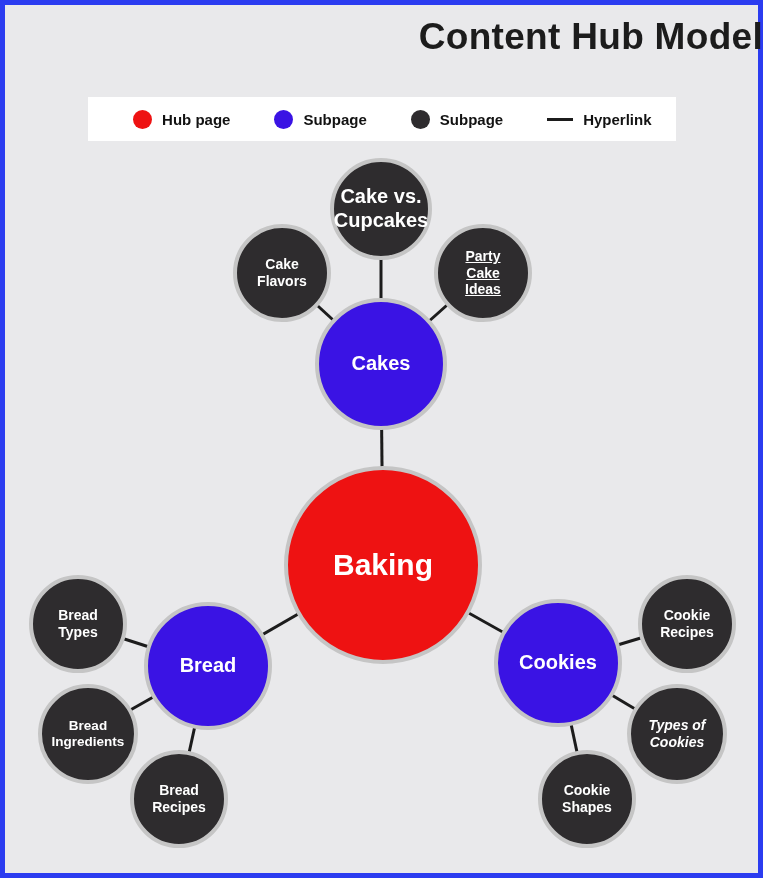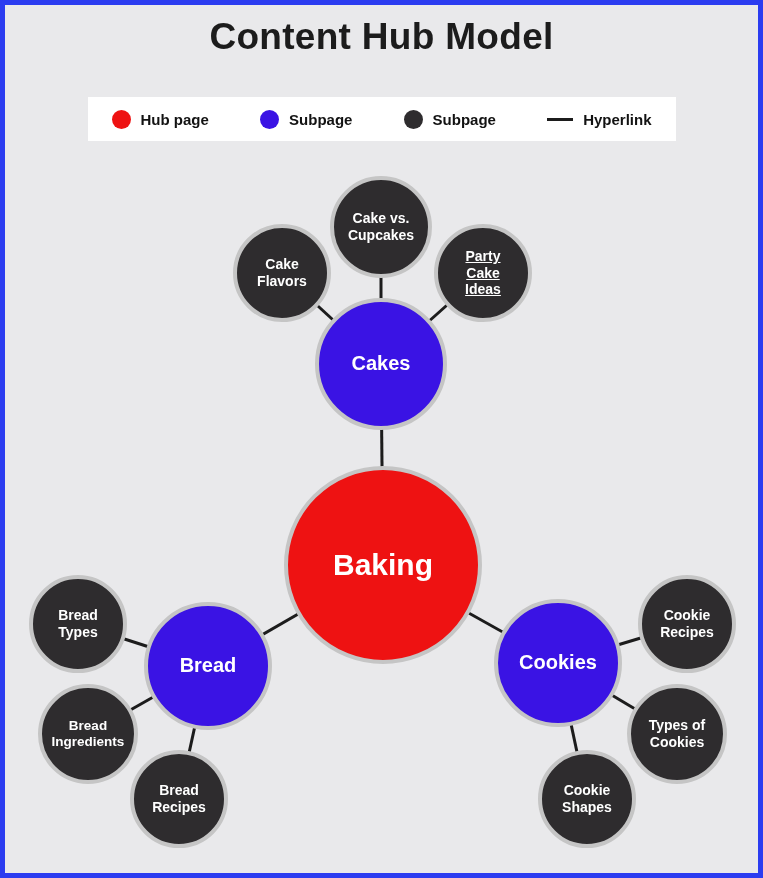--- a/index.html
+++ b/index.html
@@ -13,38 +13,38 @@
     background: var(--background, #e9e9eb);
     box-shadow: inset 0 0 0 5px var(--frame, #2b3cf0);
     overflow: hidden;
   }
 
   .title {
     position: absolute;
     top: 16px;
     left: 0;
     width: 100%;
-    text-align: center;
+    text-align: right;
     font-size: 37px;
     font-weight: 700;
     color: #1c1c1c;
     letter-spacing: 0.3px;
   }
 
   .legend {
     position: absolute;
     top: 97px;
     left: 50%;
     transform: translateX(-50%);
     width: 588px;
     height: 44px;
     background: var(--legend-bg, #ffffff);
     display: flex;
     align-items: center;
-    justify-content: space-between;
+    justify-content: flex-end;
     padding: 0 24px;
     gap: 44px;
   }
   .legend-item { display: flex; align-items: center; gap: 10px; }
   .legend-dot { width: 19px; height: 19px; border-radius: 50%; flex: 0 0 auto; }
   .legend-line { width: 26px; height: 3px; flex: 0 0 auto; }
   .legend-label { font-size: 15px; font-weight: 700; color: #121212; }
 
   .edges { position: absolute; left: 0; top: 0; width: 763px; height: 878px; }
   .edges line { stroke: var(--line, #1c1c1c); stroke-width: 3; }
@@ -115,21 +115,21 @@
       <div class="node node-subpage" style="left: 144px; top: 602px; width: 128px; height: 128px; font-size: 20px;">
         <span class="node-label">Bread</span>
       </div>
       <div class="node node-subpage" style="left: 494px; top: 599px; width: 128px; height: 128px; font-size: 20px;">
         <span class="node-label">Cookies</span>
       </div>
       <div class="node node-leaf" style="left: 233px; top: 224px; width: 98px; height: 98px; font-size: 14px;">
         <span class="node-label">Cake
 Flavors</span>
       </div>
-      <div class="node node-leaf" style="left: 330px; top: 176px; width: 102px; height: 102px; font-size: 14px;">
+      <div class="node node-leaf" style="left: 330px; top: 158px; width: 102px; height: 102px; font-size: 20px;">
         <span class="node-label">Cake vs.
 Cupcakes</span>
       </div>
       <div class="node node-leaf" style="left: 434px; top: 224px; width: 98px; height: 98px; font-size: 14px; text-decoration: underline;">
         <span class="node-label">Party
 Cake
 Ideas</span>
       </div>
       <div class="node node-leaf" style="left: 29px; top: 575px; width: 98px; height: 98px; font-size: 14px;">
         <span class="node-label">Bread
@@ -140,21 +140,21 @@
 Ingredients</span>
       </div>
       <div class="node node-leaf" style="left: 130px; top: 750px; width: 98px; height: 98px; font-size: 14px;">
         <span class="node-label">Bread
 Recipes</span>
       </div>
       <div class="node node-leaf" style="left: 638px; top: 575px; width: 98px; height: 98px; font-size: 14px;">
         <span class="node-label">Cookie
 Recipes</span>
       </div>
-      <div class="node node-leaf" style="left: 627px; top: 684px; width: 100px; height: 100px; font-size: 14px;">
+      <div class="node node-leaf" style="left: 627px; top: 684px; width: 100px; height: 100px; font-size: 14px; font-style: italic;">
         <span class="node-label">Types of
 Cookies</span>
       </div>
       <div class="node node-leaf" style="left: 538px; top: 750px; width: 98px; height: 98px; font-size: 14px;">
         <span class="node-label">Cookie
 Shapes</span>
       </div>
     </div>
 </div>
 

